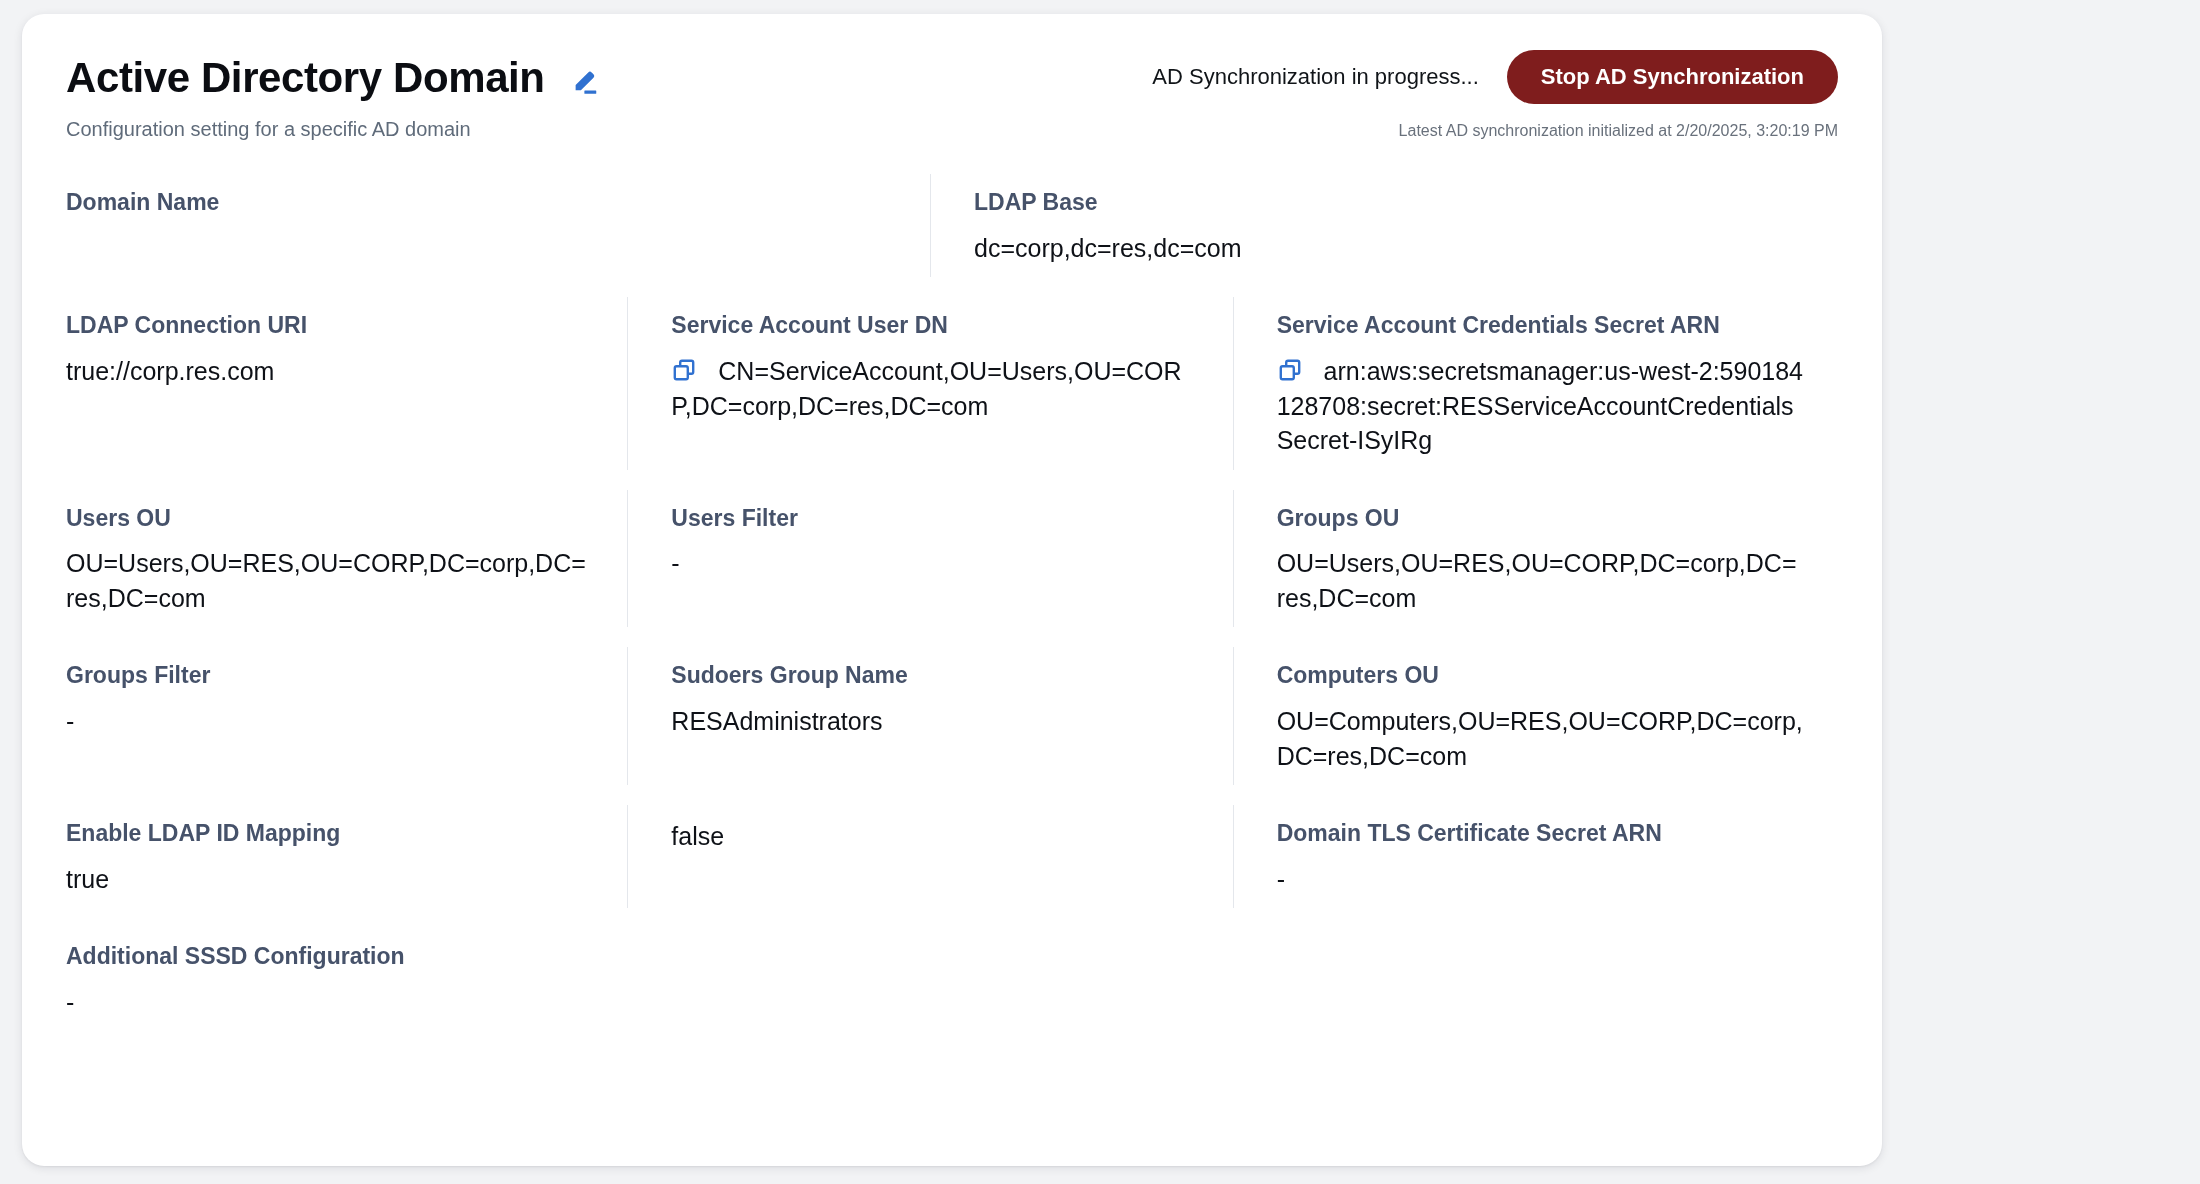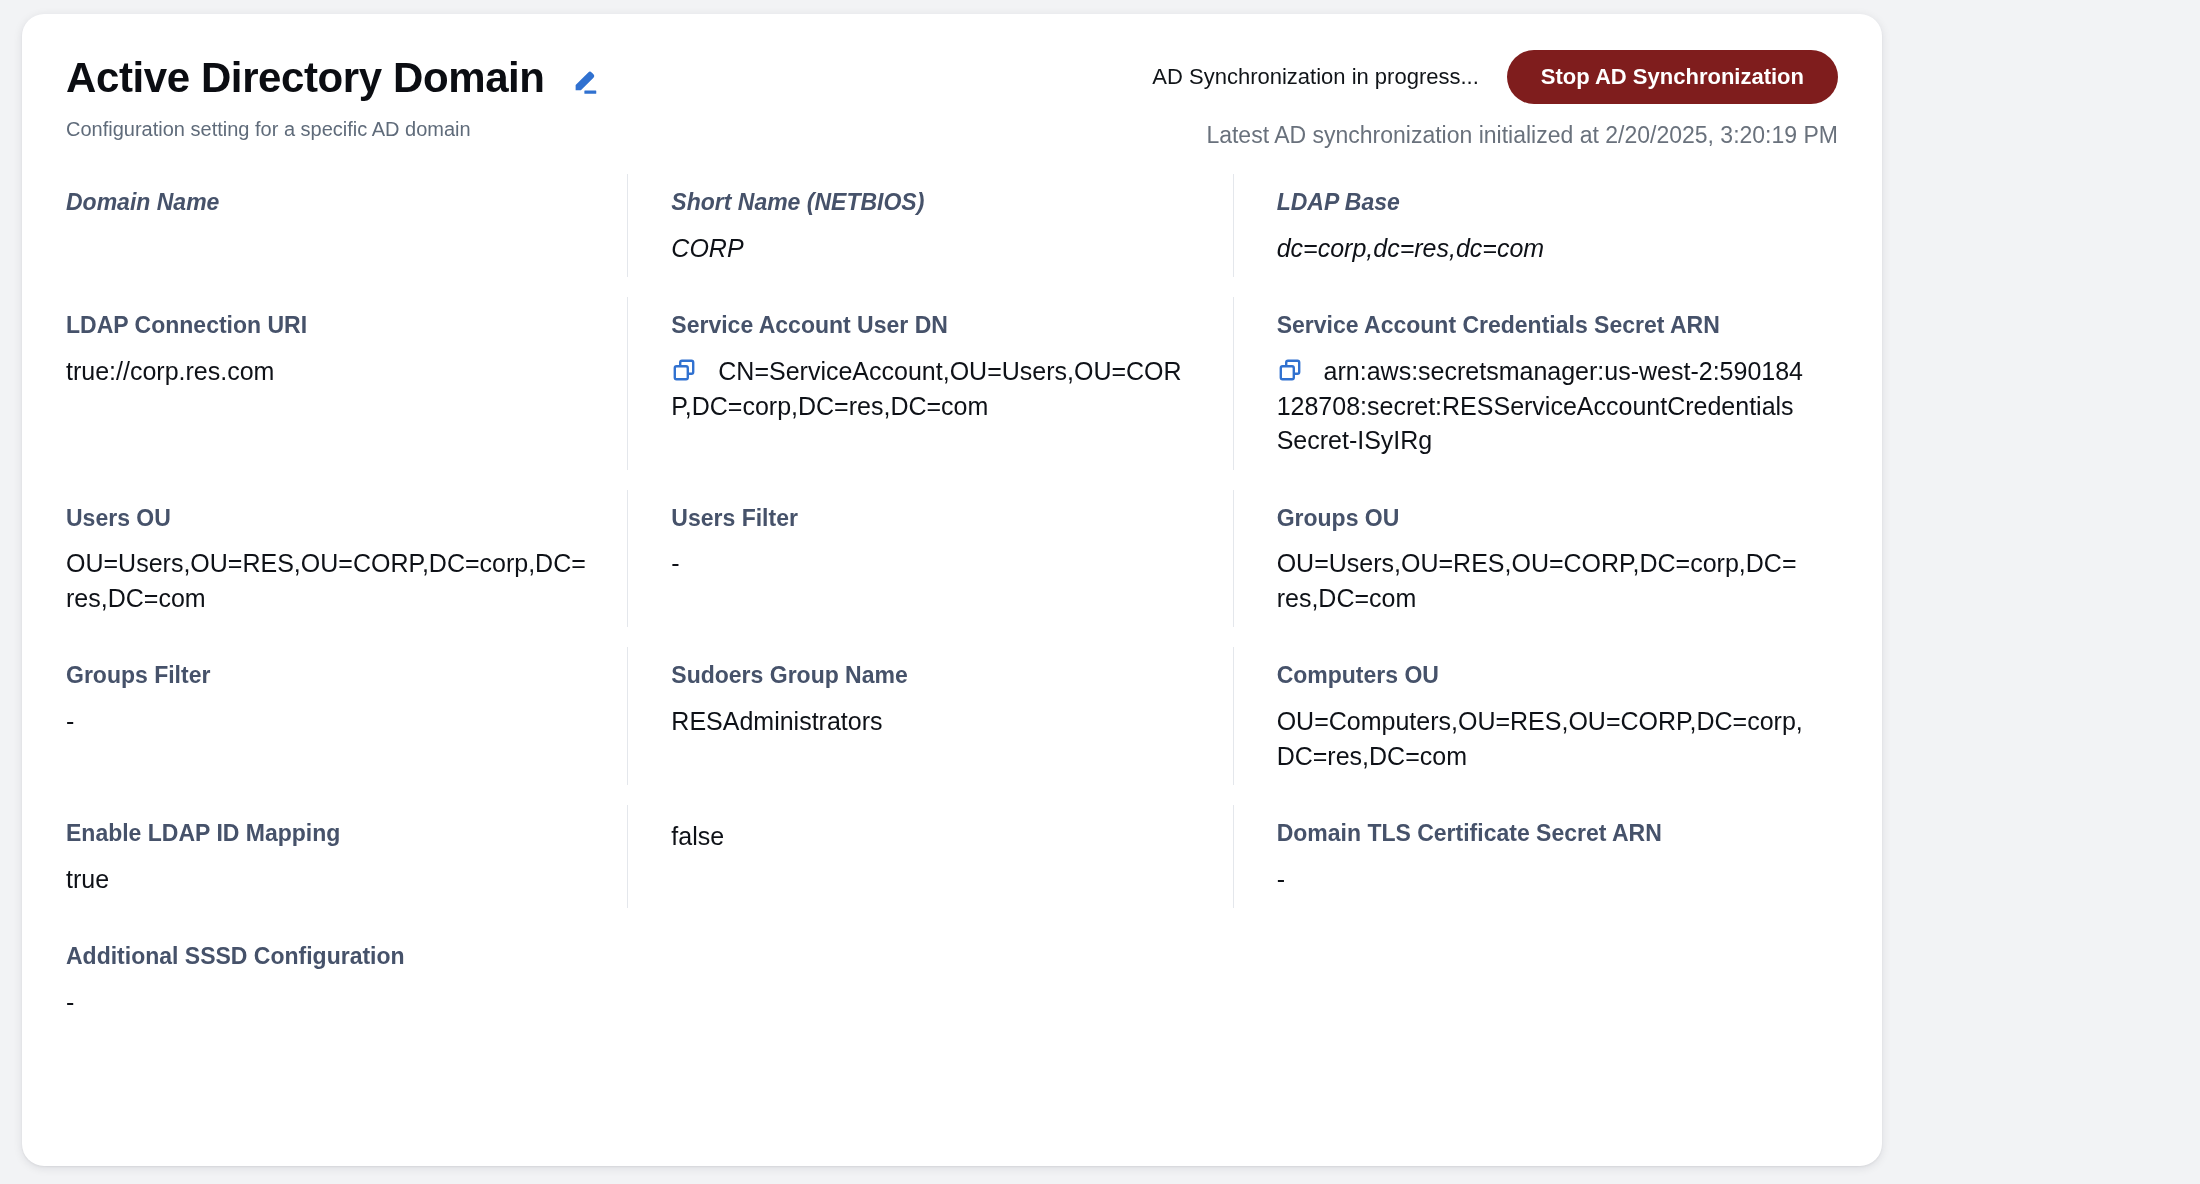--- a/index.html
+++ b/index.html
@@ -79,21 +79,21 @@
     padding: 14px 34px;
     font-size: 22px;
     font-weight: 700;
     font-family: "Liberation Sans", sans-serif;
     cursor: pointer;
     white-space: nowrap;
     line-height: 1.2;
   }
   .sync-note {
     margin-top: 18px;
-    font-size: 23px;
+    font-size: 16px;
     color: #69717c;
     white-space: nowrap;
   }
 
   
   .grid {
     padding: 0 44px 0 44px;
   }
   .grid-row {
     display: flex;
@@ -142,21 +142,21 @@
     align-items: center;
     justify-content: center;
     width: 26px;
     height: 26px;
     margin-right: 14px;
     cursor: pointer;
   }
   .value-text { }
 
   
-  .r1 .cell { padding-top: 24px; padding-bottom: 22px; font-style: italic; }
+  .r1 .cell { padding-top: 24px; padding-bottom: 22px; }
   .r2 .cell { padding-top: 24px; padding-bottom: 22px; }
   .r3 .cell { padding-top: 24px; padding-bottom: 22px; }
   .r4 .cell { padding-top: 24px; padding-bottom: 22px; }
   .r5 .cell { padding-top: 24px; padding-bottom: 22px; }
   .r6 .cell { padding-top: 24px; padding-bottom: 22px; }
 </style>
 </head>
 <body>
 
 <div class="card">
@@ -184,24 +184,20 @@
       <div class="sync-note">Latest AD synchronization initialized at 2/20/2025, 3:20:19 PM</div>
     </div>
 
   </div>
 
   <div class="grid">
 
     <div class="grid-row r1">
       <div class="cell c1">
         <div class="field-label">Domain Name</div>
-      </div>
-      <div class="cell c2">
-        <div class="field-label">Short Name (NETBIOS)</div>
-        <div class="field-value">CORP</div>
       </div>
       <div class="cell c3">
         <div class="field-label">LDAP Base</div>
         <div class="field-value">dc=corp,dc=res,dc=com</div>
       </div>
     </div>
 
     <div class="grid-row r2">
       <div class="cell c1">
         <div class="field-label">LDAP Connection URI</div>

